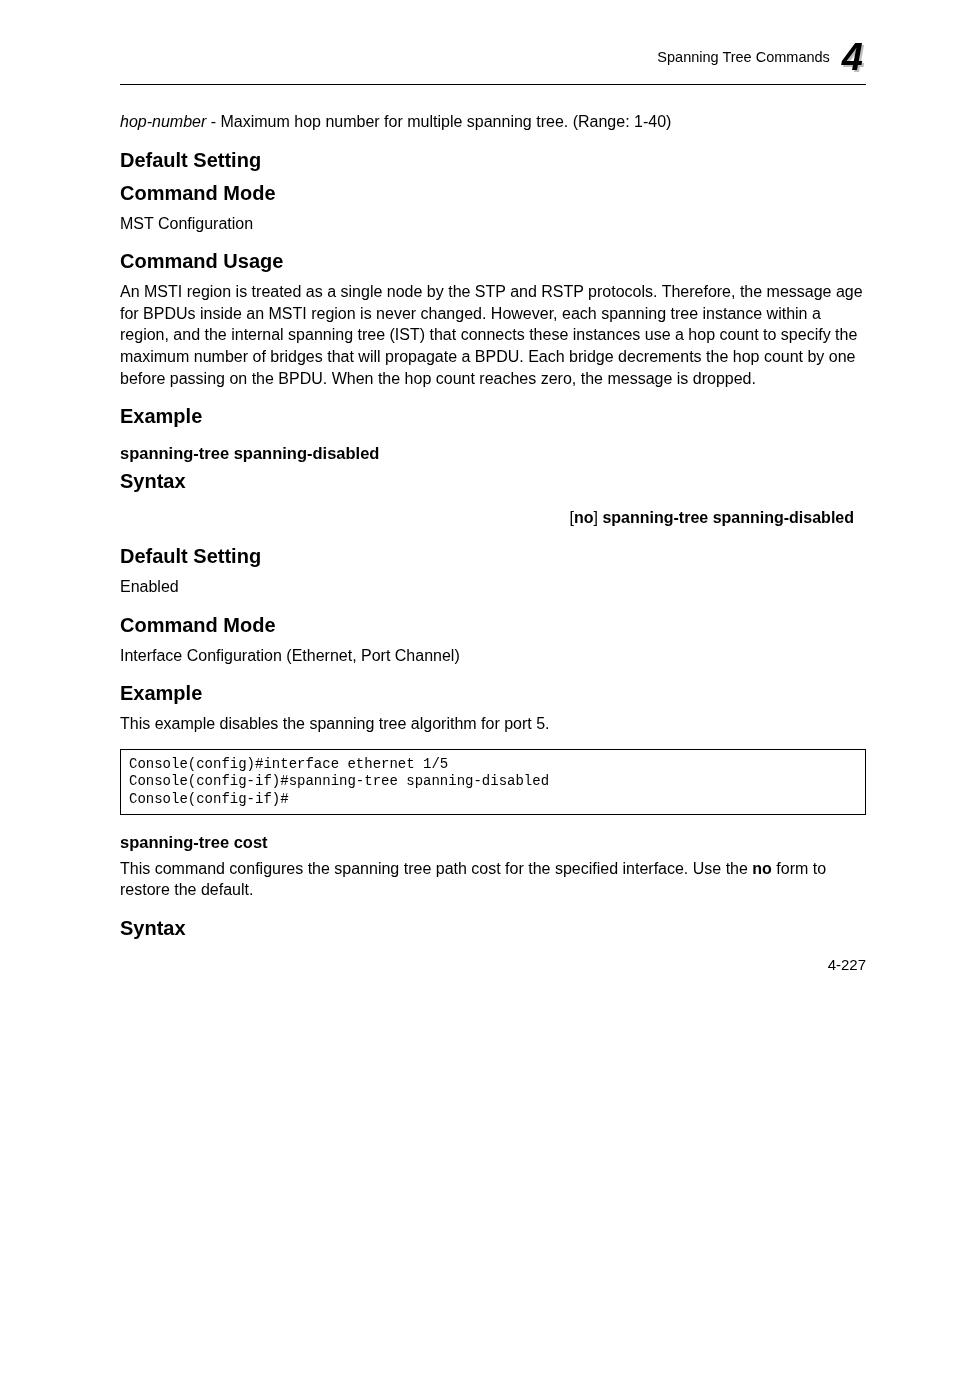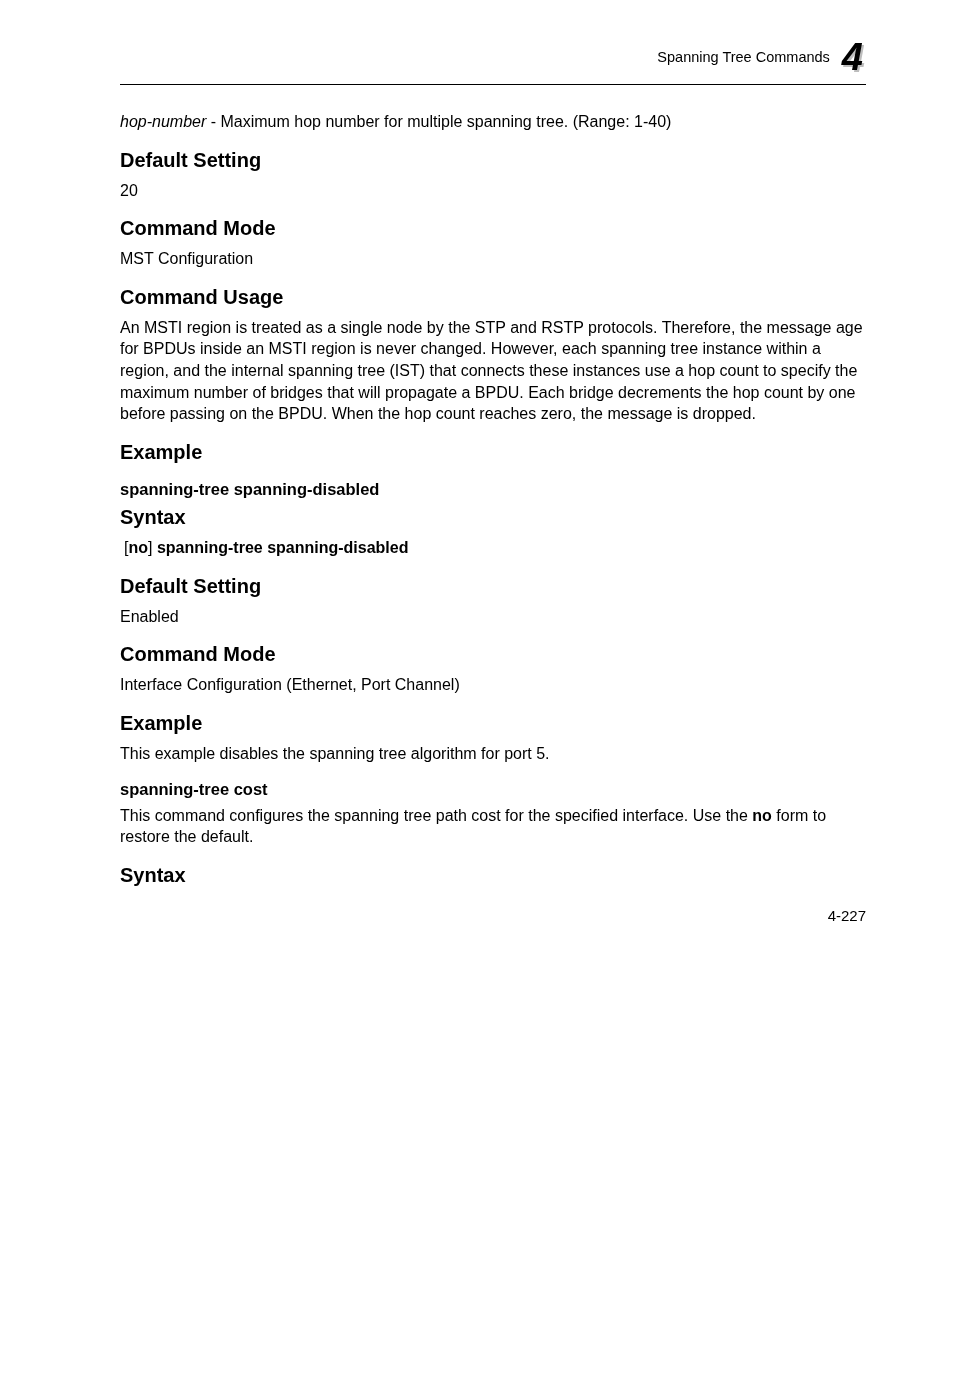--- a/index.html
+++ b/index.html
@@ -83,21 +83,22 @@
   .codebox {
     border: 1px solid #000;
     padding: 6px 8px;
     font-family: "Courier New", Courier, monospace;
     font-size: 14px;
     line-height: 1.25;
     white-space: pre;
     margin: 4px 0 16px 0;
   }
   .syntax-line {
-    margin: 4px;
+    margin: 12px;
+    text-align: right;
   }
   .italic { font-style: italic; }
   .bold { font-weight: bold; }
   .footer {
     margin-top: auto;
     text-align: right;
     font-size: 15px;
     padding-top: 8px;
   }
 </style>
@@ -114,21 +115,20 @@
   </div>
   <hr class="hr">
 
   <div class="content">
 
     <p class="para indent">
       <span class="italic">hop-number</span><span> - Maximum hop number for multiple spanning tree. (Range: 1-40)</span>
     </p>
 
     <p class="h-label">Default Setting</p>
-    <p class="para indent">20</p>
 
     <p class="h-label">Command Mode</p>
     <p class="para indent">MST Configuration</p>
 
     <p class="h-label">Command Usage</p>
     <p class="para indent">An MSTI region is treated as a single node by the STP and RSTP protocols. Therefore, the message age for BPDUs inside an MSTI region is never changed. However, each spanning tree instance within a region, and the internal spanning tree (IST) that connects these instances use a hop count to specify the maximum number of bridges that will propagate a BPDU. Each bridge decrements the hop count by one before passing on the BPDU. When the hop count reaches zero, the message is dropped.</p>
 
     <p class="h-label">Example</p>
 
     <p class="h-section">spanning-tree spanning-disabled</p>
@@ -139,20 +139,23 @@
     </p>
 
     <p class="h-label" style="margin-top:14px">Default Setting</p>
     <p class="para indent">Enabled</p>
 
     <p class="h-label">Command Mode</p>
     <p class="para indent">Interface Configuration (Ethernet, Port Channel)</p>
 
     <p class="h-label">Example</p>
     <p class="body-after-h">This example disables the spanning tree algorithm for port 5.</p>
+    <div class="codebox">Console(config)#interface ethernet 1/5
+Console(config-if)#spanning-tree spanning-disabled
+Console(config-if)#</div>
 
     <p class="h-section">spanning-tree cost</p>
     <p class="body-after-h">
       <span>This command configures the spanning tree path cost for the specified interface. Use the </span><span class="bold">no</span><span> form to restore the default.</span>
     </p>
 
     <p class="h-label">Syntax</p>
 
   </div>
 

